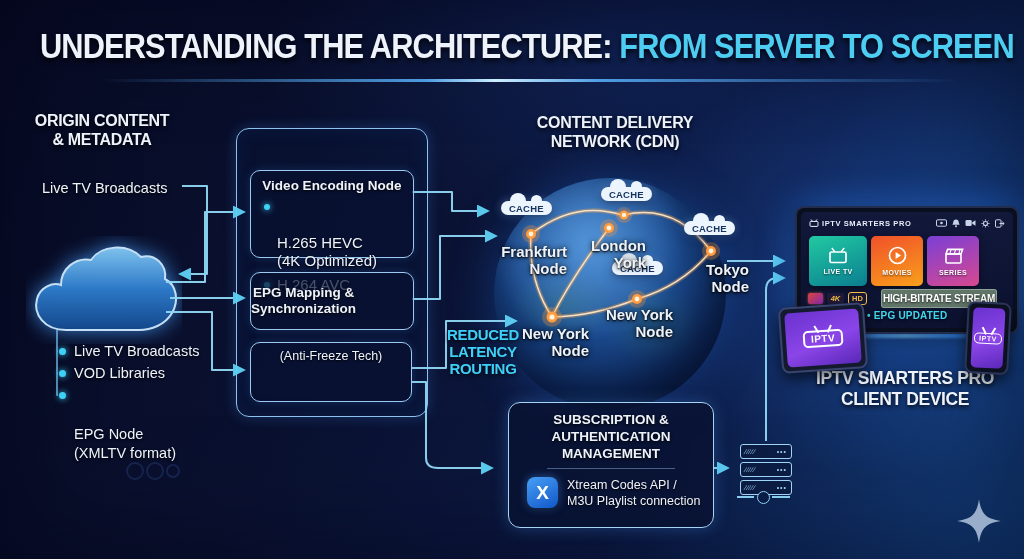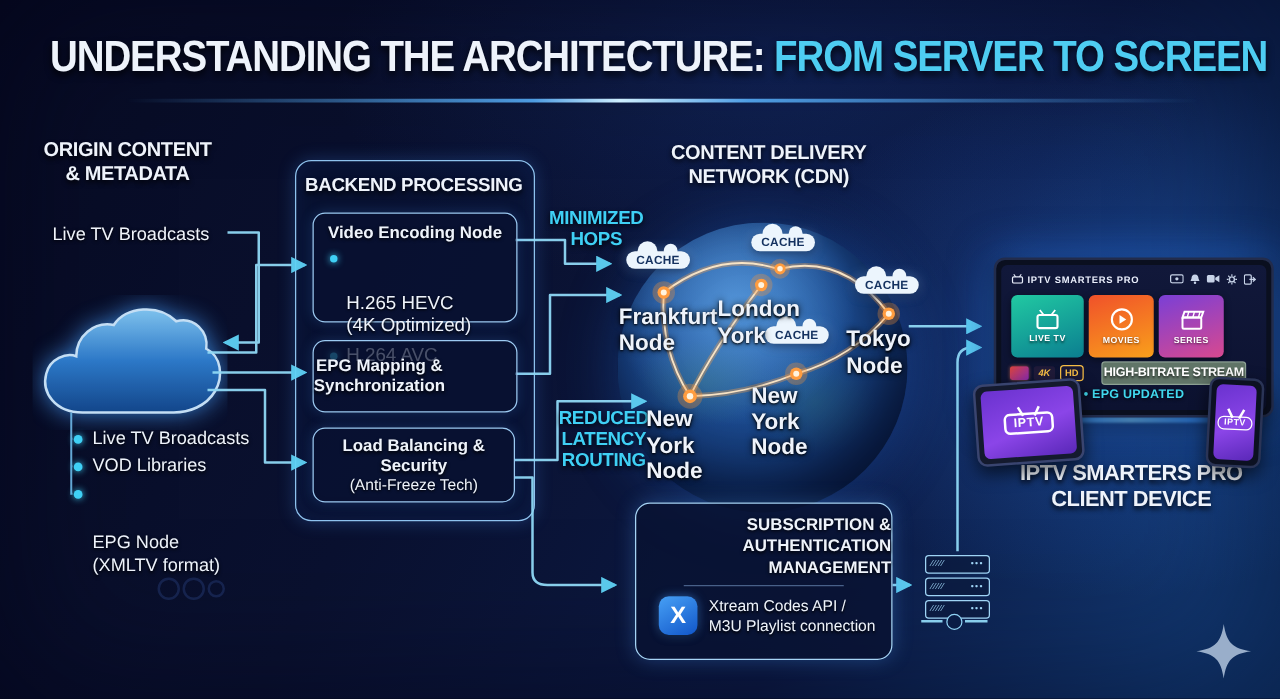--- a/index.html
+++ b/index.html
@@ -62,26 +62,26 @@
     box-shadow:0 0 46px rgba(30,100,200,.4), inset -14px -22px 50px rgba(0,0,15,.55);
   }
   .cache{
     position:absolute;background:#ecf5fd;border-radius:10px;padding:2px 8px 1px;
     font-size:9.5px;font-weight:bold;color:#14315f;letter-spacing:.2px;
     box-shadow:0 2px 8px rgba(0,15,50,.6),0 0 10px rgba(140,200,255,.45);
   }
   .cache::before{content:"";position:absolute;top:-8px;left:9px;width:16px;height:16px;border-radius:50%;background:#ecf5fd;}
   .cache::after{content:"";position:absolute;top:-6px;right:10px;width:11px;height:11px;border-radius:50%;background:#ecf5fd;}
   .cache span{position:relative;z-index:2;}
-  .node-label{font-weight:bold;font-size:18px;line-height:1.15;text-align:left;width:72px;
+  .node-label{font-weight:bold;font-size:15px;line-height:1.15;text-align:right;width:72px;
     text-shadow:0 1px 2px #000,0 0 6px rgba(0,0,0,.9);}
   
   .sub-panel{left:508px;top:402px;width:204px;height:124px;border:1.6px solid #a6d4f5;border-radius:12px;
     background:rgba(8,18,50,.82);box-shadow:0 0 16px rgba(80,160,255,.3);}
-  .sub-head{margin-top:9px;font-weight:bold;font-size:13.5px;line-height:1.25;text-align:right;text-shadow:0 1px 3px #000;}
+  .sub-head{margin-top:9px;font-weight:bold;font-size:13.5px;line-height:1.25;text-align:center;text-shadow:0 1px 3px #000;}
   .sub-div{margin:5px auto 0;width:128px;height:1px;background:rgba(150,190,240,.45);}
   .x-row{display:flex;align-items:center;gap:9px;padding:8px 0 0 18px;}
   .x-icon{width:31px;height:31px;border-radius:8px;flex:none;
     background:linear-gradient(150deg,#47a0f5,#1156c9);display:flex;align-items:center;justify-content:center;
     font-weight:bold;font-size:19px;color:#fff;box-shadow:0 2px 6px rgba(0,0,0,.5),0 0 8px rgba(70,150,255,.6);}
   .x-text{font-size:12.5px;line-height:1.3;text-shadow:0 1px 2px #000;}
   
   .srv{left:740px;width:52px;height:15px;border:1.3px solid #9fd4f5;border-radius:3px;
     background:rgba(10,24,58,.65);display:flex;align-items:center;justify-content:space-between;
     padding:0 4px;box-sizing:border-box;font-size:7px;color:#9fd4f5;letter-spacing:1px;}
@@ -170,21 +170,20 @@
       <span>VOD Libraries</span>
     </div>
     <div class="o-item two pre">
       <span class="o-dot"></span>
       <span>EPG Node
 (XMLTV format)</span>
     </div>
   </div>
 
   <div class="abs panel z3" style="left:236px;top:128px;width:190px;height:287px;"></div>
-  <div class="abs sec-heading z4" style="left:236px;top:140px;width:190px;font-size:15px;">BACKEND PROCESSING</div>
 
   <div class="abs sub-box z4" style="left:250px;top:170px;width:162px;height:86px;">
     <div class="sub-title" style="margin-top:7px;">Video Encoding Node</div>
     <div class="b-bullets">
       <div class="b-row pre">
         <span class="o-dot"></span>
         <span>H.265 HEVC
 (4K Optimized)</span>
       </div>
       <div class="b-row">
@@ -193,29 +192,25 @@
       </div>
     </div>
   </div>
 
   <div class="abs sub-box z4" style="left:250px;top:272px;width:162px;height:56px;display:flex;align-items:center;">
     <div class="sub-title pre">EPG Mapping &amp;
 Synchronization</div>
   </div>
 
   <div class="abs sub-box z4" style="left:250px;top:342px;width:162px;height:60px;padding-top:6px;box-sizing:border-box;">
-    <div class="sub-title pre">Load Balancing &amp;
-Security</div>
     <div style="font-size:12.5px;line-height:1.2;text-shadow:0 1px 2px #000;">(Anti-Freeze Tech)</div>
   </div>
 
   <div class="abs sec-heading pre z4" style="left:515px;top:114px;width:200px;">CONTENT DELIVERY
 NETWORK (CDN)</div>
-  <div class="abs flow-label pre z4" style="left:438px;top:167px;width:78px;">MINIMIZED
-HOPS</div>
   <div class="abs flow-label pre z4" style="left:440px;top:327px;width:86px;">REDUCED
 LATENCY
 ROUTING</div>
 
   <div class="abs globe z1"></div>
 
   <svg class="overlay z3" width="1024" height="559" viewBox="0 0 1024 559">
     <defs>
       <marker id="arr" viewBox="0 0 10 10" refX="8.5" refY="5" markerWidth="6.5" markerHeight="6.5" orient="auto-start-reverse">
         <path d="M0,0 L10,5 L0,10 z" fill="#5fd2f5"></path>

